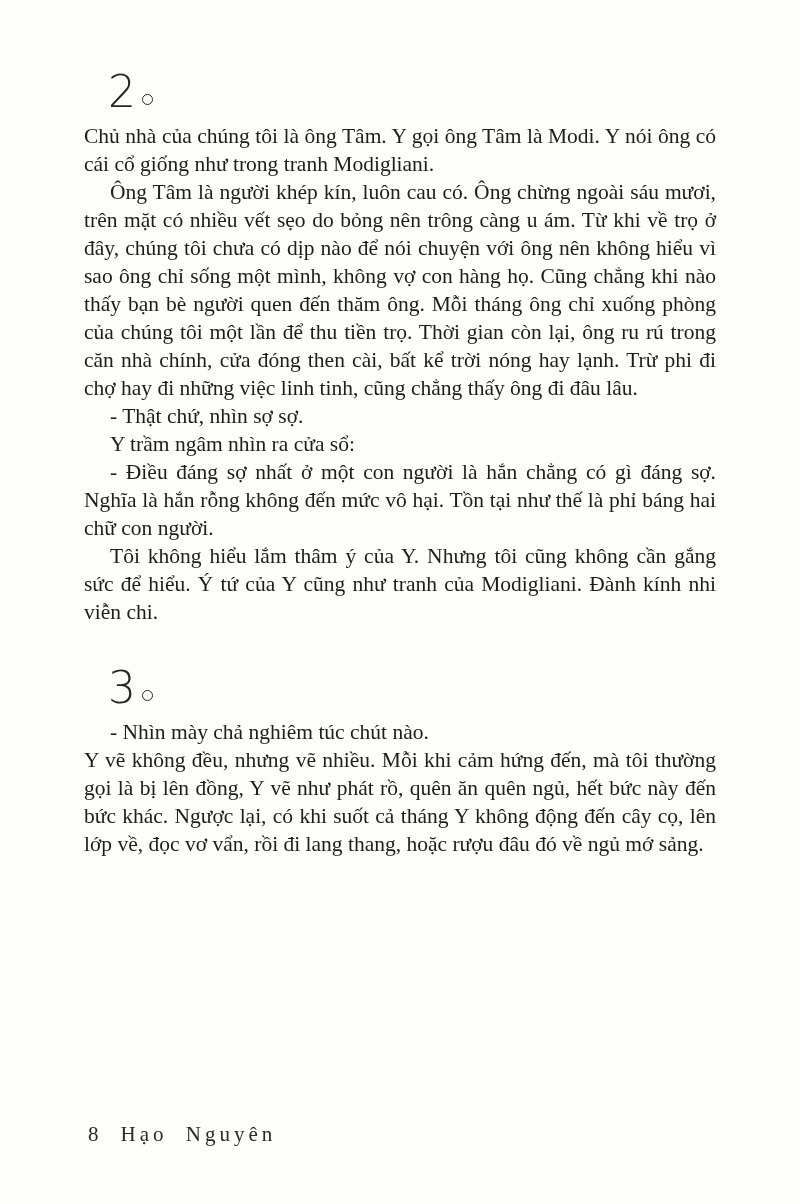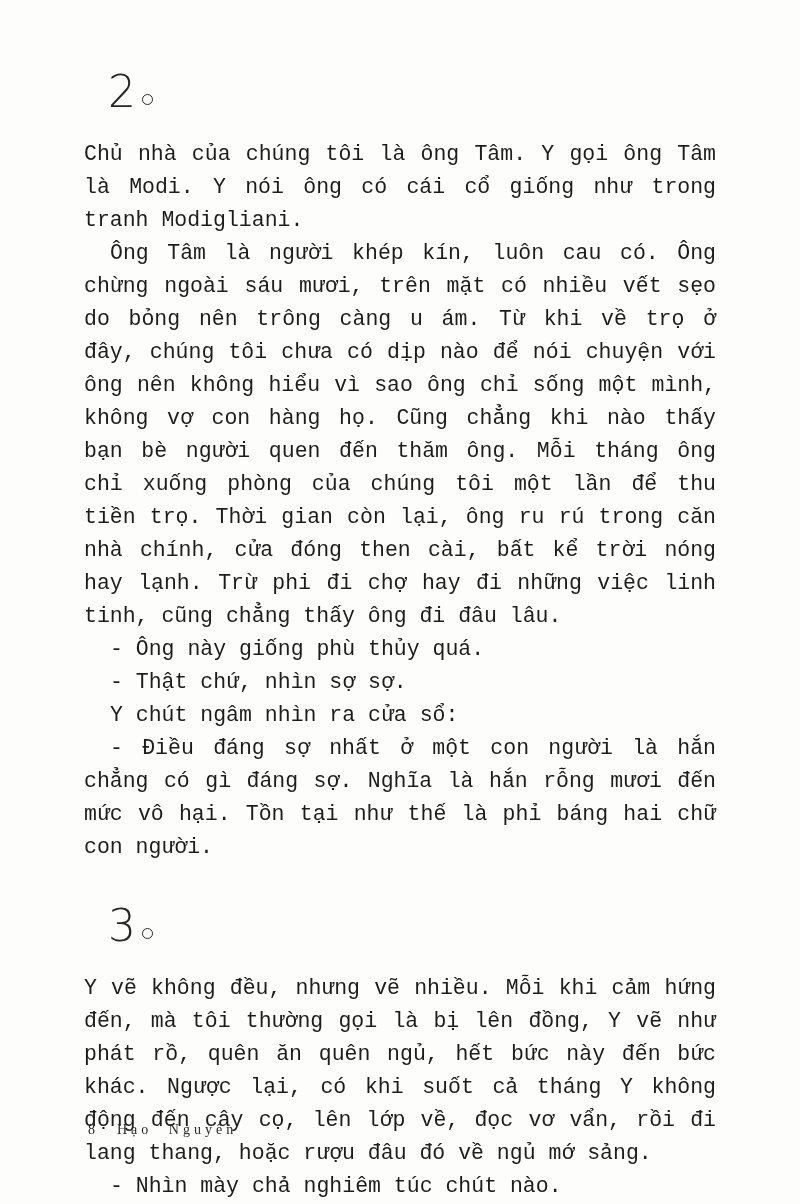--- a/index.html
+++ b/index.html
@@ -45,38 +45,37 @@
   .section-heading .ring {
     display: inline-block;
     width: 9px;
     height: 9px;
     border: 1.6px solid #2a2a2a;
     border-radius: 50%;
     margin-left: 5px;
     vertical-align: 2px;
   }
   .body-text {
-    margin-top: 24px;
+    margin-top: 8px;
     font-size: 21.5px;
-    line-height: 33px;
+    line-height: 28px;
     text-align: justify;
-    font-family: Liberation Mono, monospace;
   }
   .para {
     margin: 0;
     padding: 0;
   }
   .para.indent {
     text-indent: 26px;
   }
   .footer {
     position: absolute;
     left: 88px;
     top: 1122px;
-    font-size: 14px;
+    font-size: 21px;
     color: #2a2a2a;
     white-space: nowrap;
   }
   .footer .pagenum {
     display: inline-block;
     margin-right: 22px;
     letter-spacing: 0;
   }
   .footer .author {
     display: inline-block;
@@ -88,31 +87,31 @@
 <body>
 
 <div class="page">
   <div class="content">
 
     <h2 class="section-heading first"><span class="num">2</span><span class="ring"></span></h2>
 
     <div class="body-text">
       <p class="para">Chủ nhà của chúng tôi là ông Tâm. Y gọi ông Tâm là Modi. Y nói ông có cái cổ giống như trong tranh Modigliani.</p>
       <p class="para indent">Ông Tâm là người khép kín, luôn cau có. Ông chừng ngoài sáu mươi, trên mặt có nhiều vết sẹo do bỏng nên trông càng u ám. Từ khi về trọ ở đây, chúng tôi chưa có dịp nào để nói chuyện với ông nên không hiểu vì sao ông chỉ sống một mình, không vợ con hàng họ. Cũng chẳng khi nào thấy bạn bè người quen đến thăm ông. Mỗi tháng ông chỉ xuống phòng của chúng tôi một lần để thu tiền trọ. Thời gian còn lại, ông ru rú trong căn nhà chính, cửa đóng then cài, bất kể trời nóng hay lạnh. Trừ phi đi chợ hay đi những việc linh tinh, cũng chẳng thấy ông đi đâu lâu.</p>
-      <p class="para indent">- Ông này giống phù thủy quá.</p>
       <p class="para indent">- Thật chứ, nhìn sợ sợ.</p>
-      <p class="para indent">Y chút ngâm nhìn ra cửa sổ:</p>
-      <p class="para indent">- Điều đáng sợ nhất ở một con người là hắn chẳng có gì đáng sợ. Nghĩa là hắn rỗng mươi đến mức vô hại. Tồn tại như thế là phỉ báng hai chữ con người.</p>
+      <p class="para indent">Y trầm ngâm nhìn ra cửa sổ:</p>
+      <p class="para indent">- Điều đáng sợ nhất ở một con người là hắn chẳng có gì đáng sợ. Nghĩa là hắn rỗng không đến mức vô hại. Tồn tại như thế là phỉ báng hai chữ con người.</p>
+      <p class="para indent">Tôi không hiểu lắm thâm ý của Y. Nhưng tôi cũng không cần gắng sức để hiểu. Ý tứ của Y cũng như tranh của Modigliani. Đành kính nhi viễn chi.</p>
     </div>
 
     <h2 class="section-heading later"><span class="num">3</span><span class="ring"></span></h2>
 
     <div class="body-text">
+      <p class="para indent">- Nhìn mày chả nghiêm túc chút nào.</p>
       <p class="para">Y vẽ không đều, nhưng vẽ nhiều. Mỗi khi cảm hứng đến, mà tôi thường gọi là bị lên đồng, Y vẽ như phát rồ, quên ăn quên ngủ, hết bức này đến bức khác. Ngược lại, có khi suốt cả tháng Y không động đến cây cọ, lên lớp về, đọc vơ vẩn, rồi đi lang thang, hoặc rượu đâu đó về ngủ mớ sảng.</p>
-      <p class="para indent">- Nhìn mày chả nghiêm túc chút nào.</p>
     </div>
 
   </div>
 
   <div class="footer">
     <span class="pagenum">8</span><span class="author">Hạo Nguyên</span>
   </div>
 </div>
 
 </body></html>

